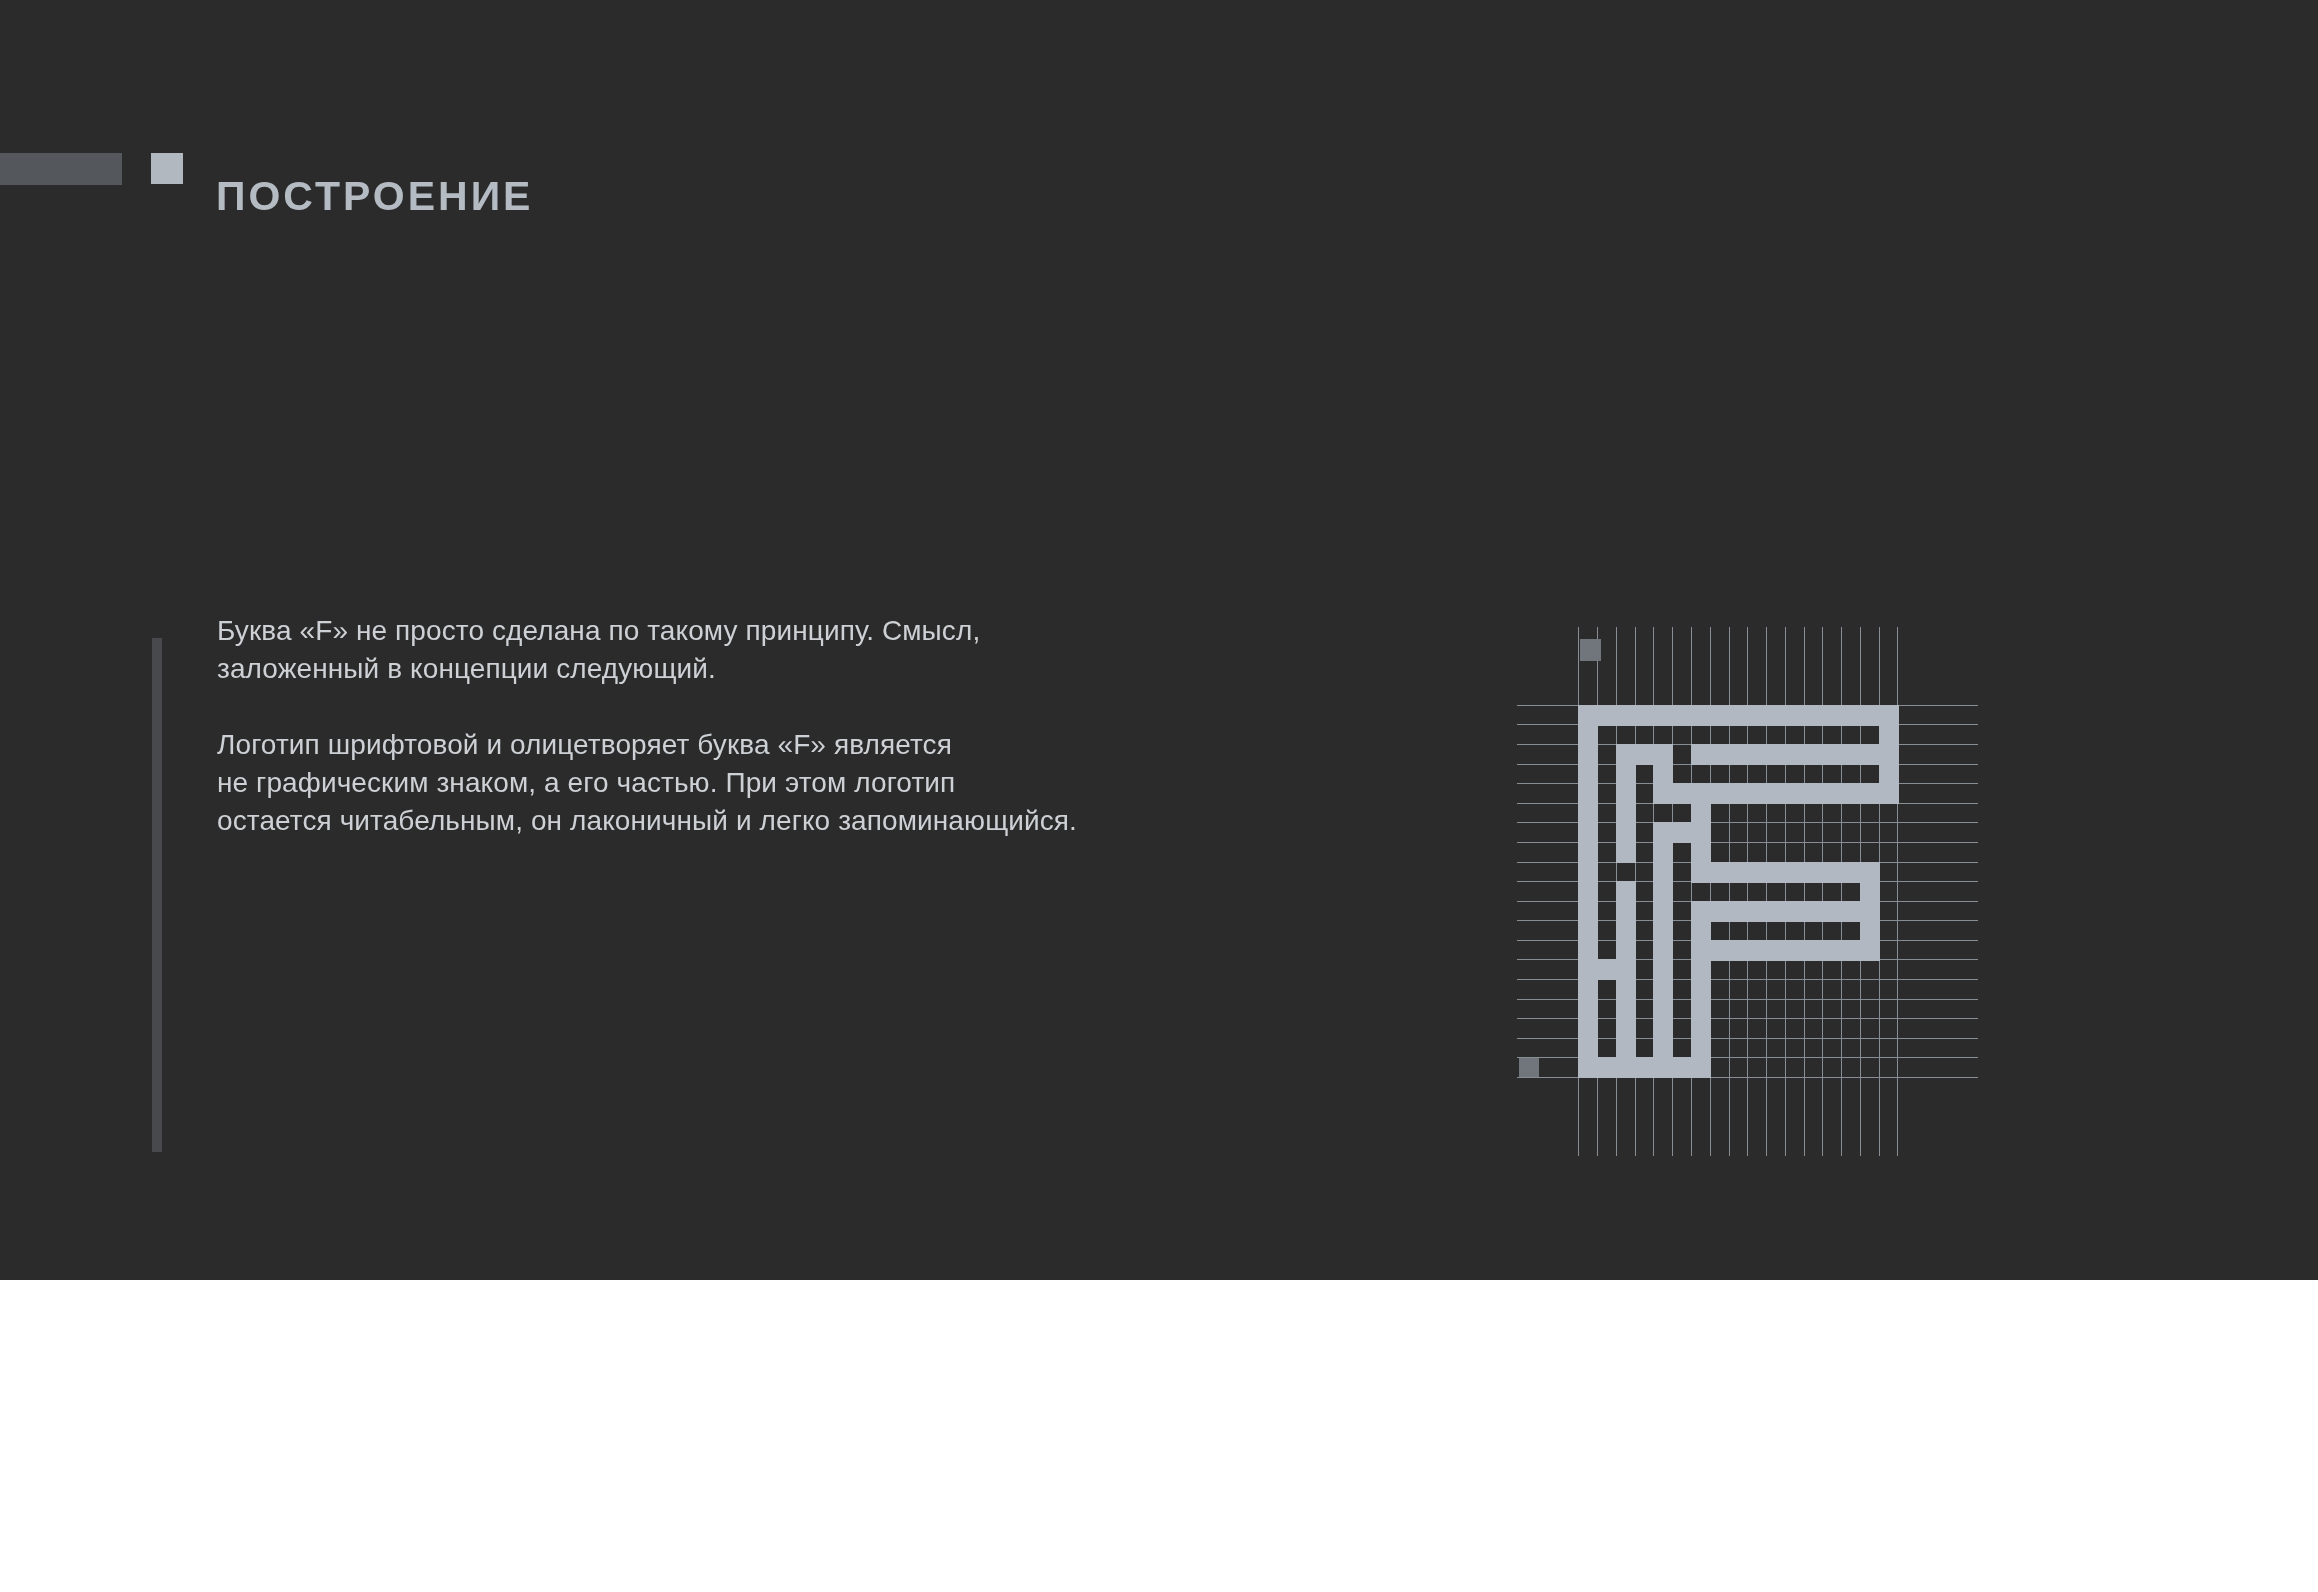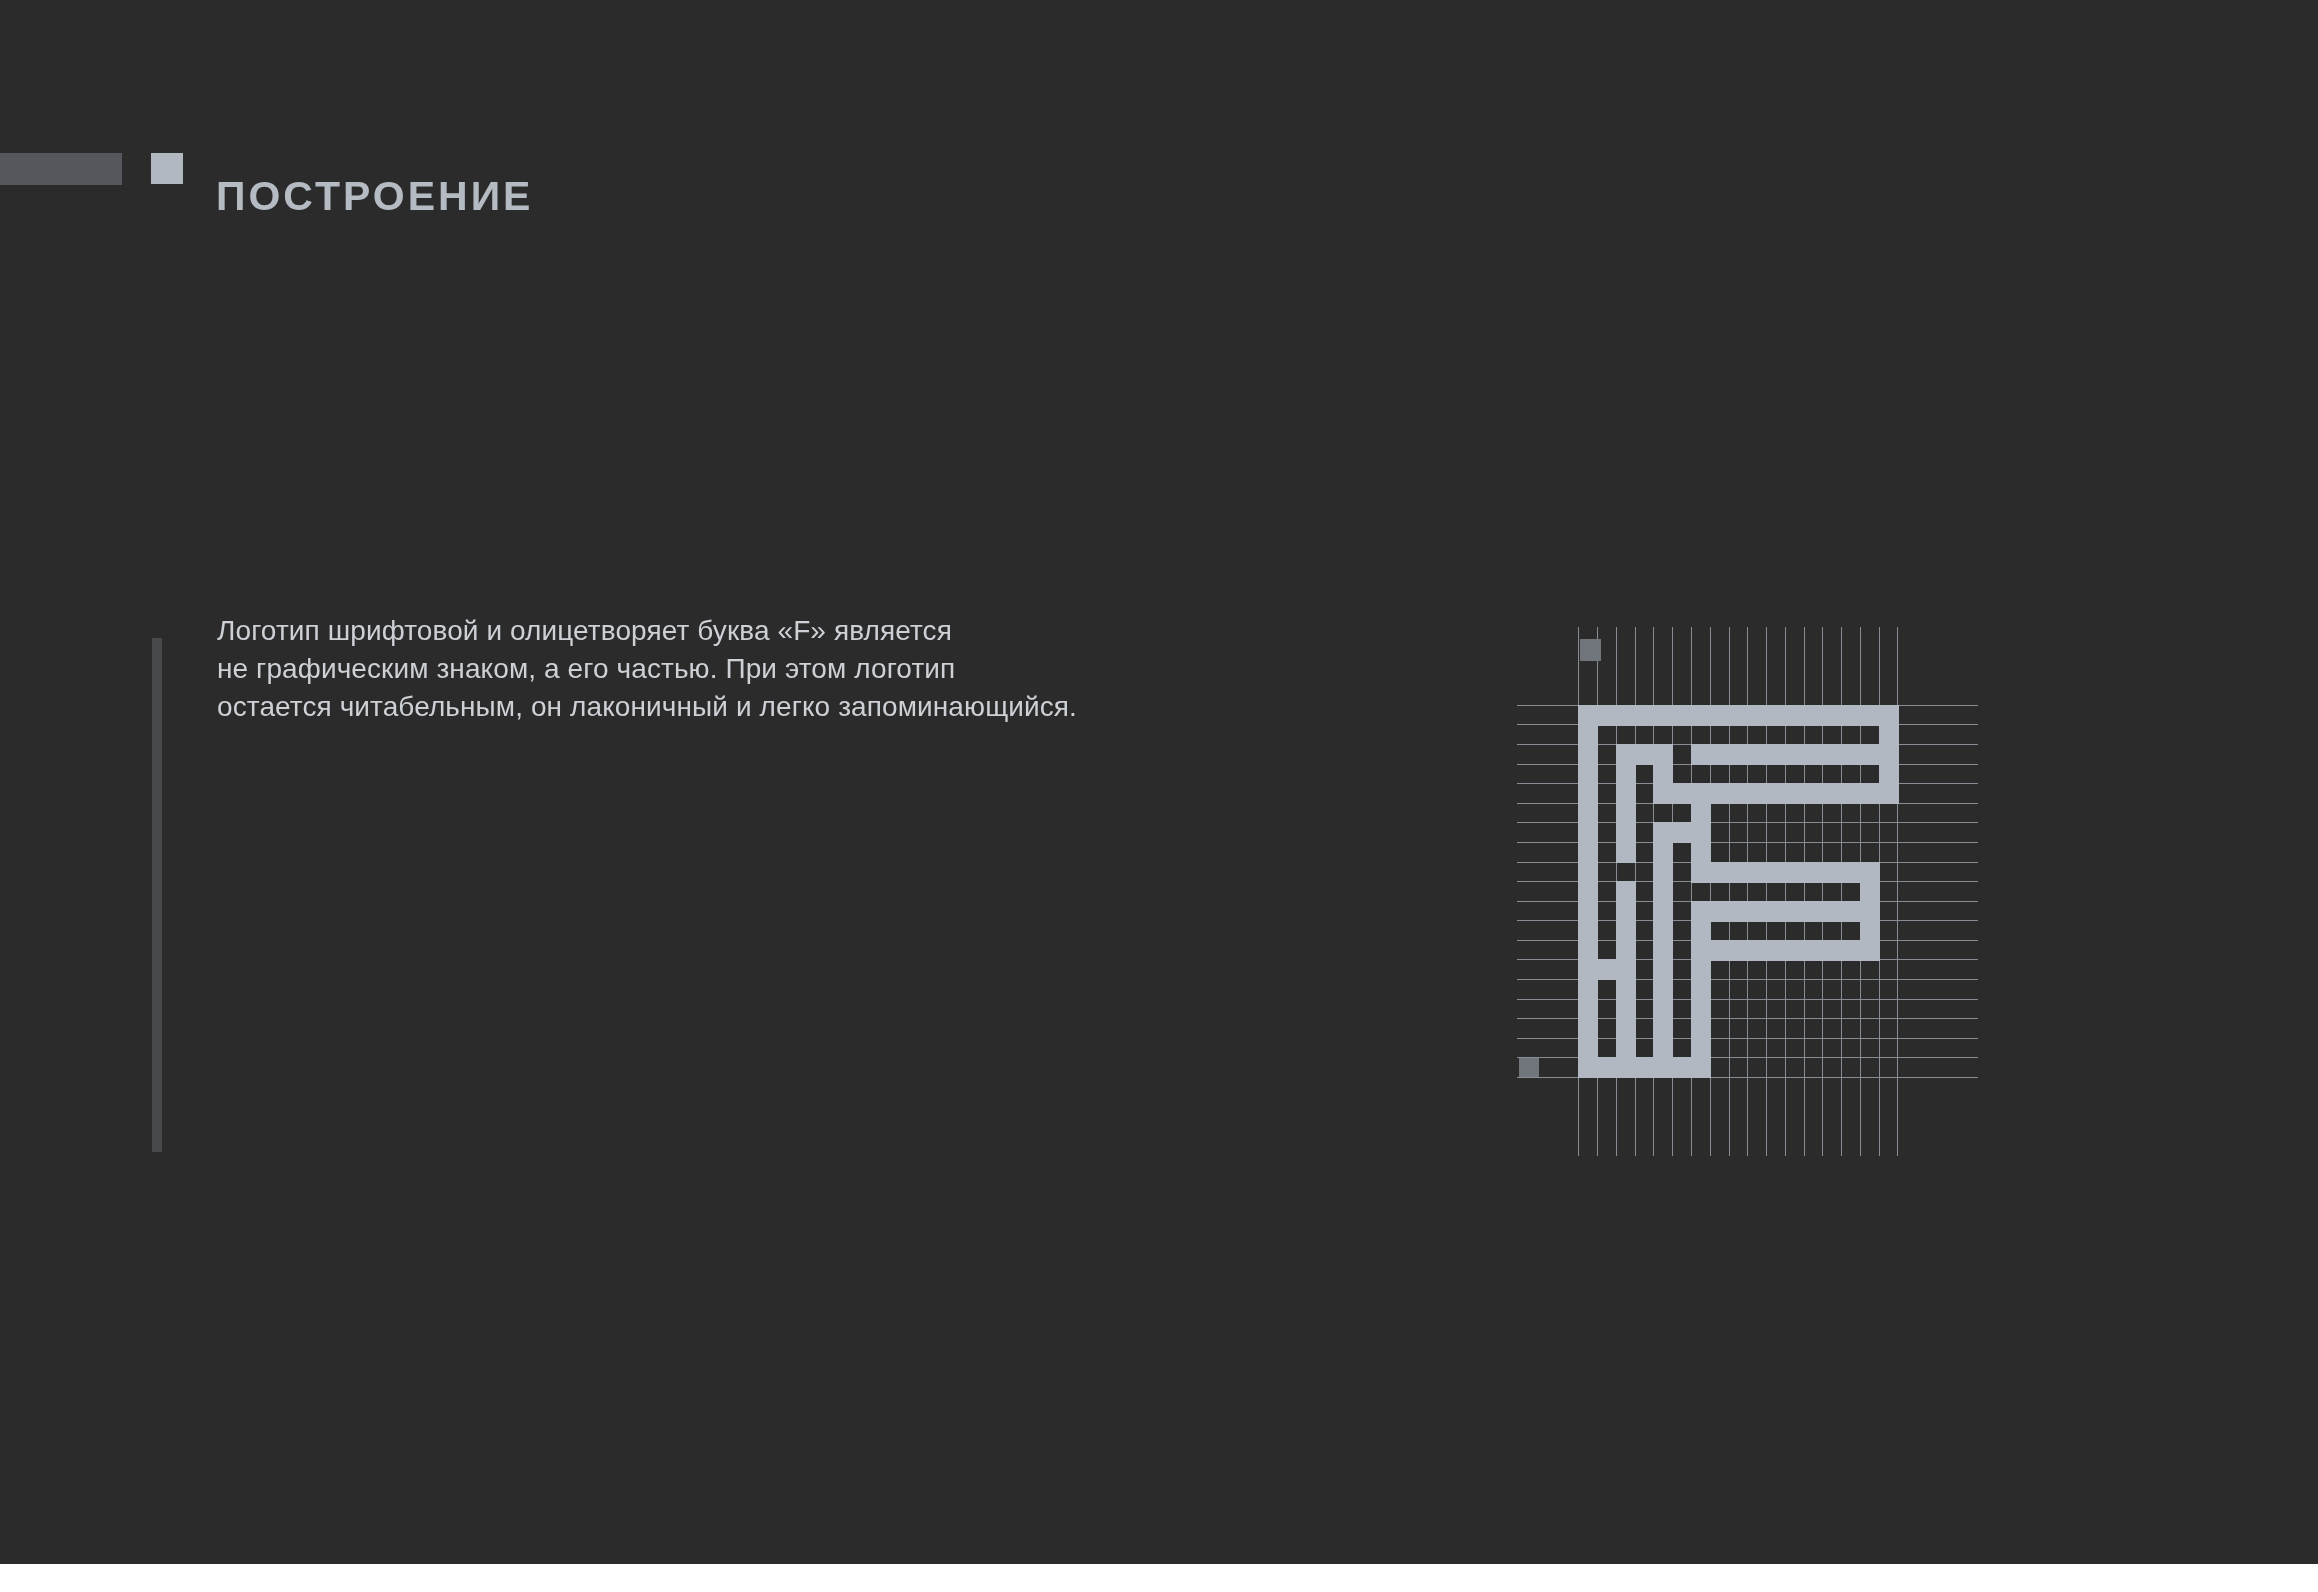--- a/index.html
+++ b/index.html
@@ -1,17 +1,17 @@
 <!DOCTYPE html>
 <html style="font-size:9.7px"><head>
 <meta charset="utf-8">
 <style>
   html,body{margin:0;padding:0;}
   body{width:2319px;height:1592px;overflow:hidden;font-family:"Liberation Sans",sans-serif;}
-  #root{position:absolute;left:0;top:0;width:2319px;height:1564px;background:#2b2b2b;}
+  #root{position:absolute;left:0;top:0;width:2319px;height:1280px;background:#2b2b2b;}
 
   
   .edge-bar{position:absolute;left:0;top:153px;width:122px;height:32px;}
   .title-marker{position:absolute;left:151px;top:153px;width:32px;height:31px;}
   .page-title{position:absolute;left:216px;top:145px;height:48px;line-height:48px;
               font-size:41px;font-weight:700;letter-spacing:3px;white-space:nowrap;}
 
   
   .text-accent-bar{position:absolute;left:152px;top:638px;width:10.3px;height:514px;}
   .paragraphs{position:absolute;left:217px;top:612px;width:978px;}
@@ -26,20 +26,22 @@
 <body>
 
 <div id="root" style="background: rgb(43, 43, 43);">
 
   <div class="edge-bar" style="background: rgb(84, 88, 92);"></div>
   <div class="title-marker" style="background: rgb(177, 184, 192);"></div>
   <h1 class="page-title" style="color: rgb(180, 187, 195);">ПОСТРОЕНИЕ</h1>
 
   <div class="text-accent-bar" style="background: rgb(71, 73, 76);"></div>
   <div class="paragraphs" style="color: rgb(205, 209, 214);">
+    <p>Буква «F» не просто сделана по такому принципу. Смысл,
+заложенный в концепции следующий.</p>
     <p>Логотип шрифтовой и олицетворяет буква «F» является
 не графическим знаком, а его частью. При этом логотип
 остается читабельным, он лаконичный и легко запоминающийся.</p>
   </div>
 
   <div id="logo" style="left: 1517px; top: 627px; width: 461px; height: 529px;">
       <div class="vline" style="left: 61px; top: 0px; width: 1.4px; height: 529px; background: rgb(135, 141, 149);"></div>
       <div class="vline" style="left: 80px; top: 0px; width: 1.4px; height: 529px; background: rgb(135, 141, 149);"></div>
       <div class="vline" style="left: 99px; top: 0px; width: 1.4px; height: 529px; background: rgb(135, 141, 149);"></div>
       <div class="vline" style="left: 118px; top: 0px; width: 1.4px; height: 529px; background: rgb(135, 141, 149);"></div>

